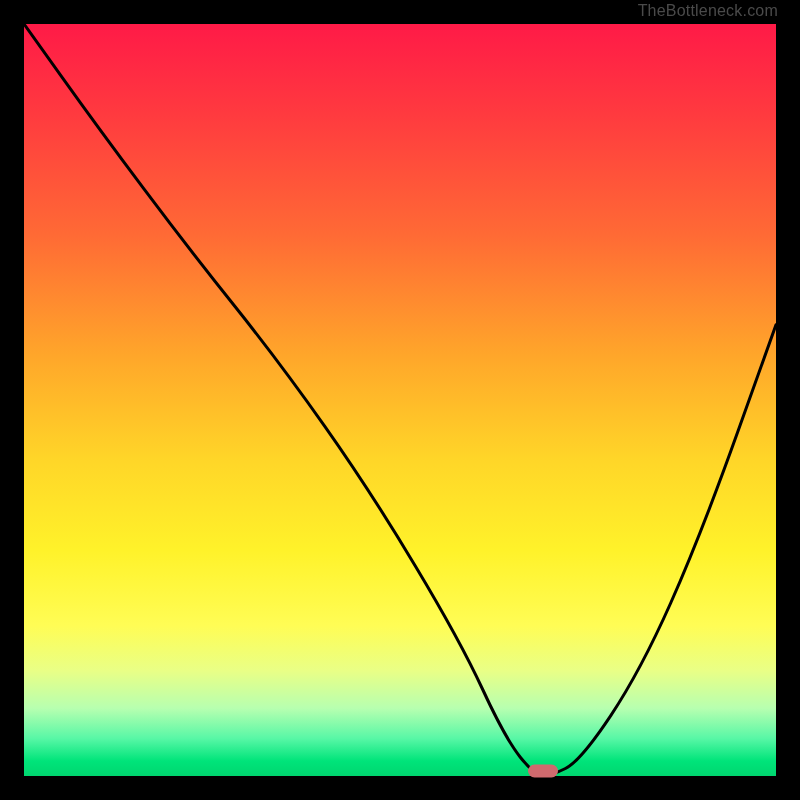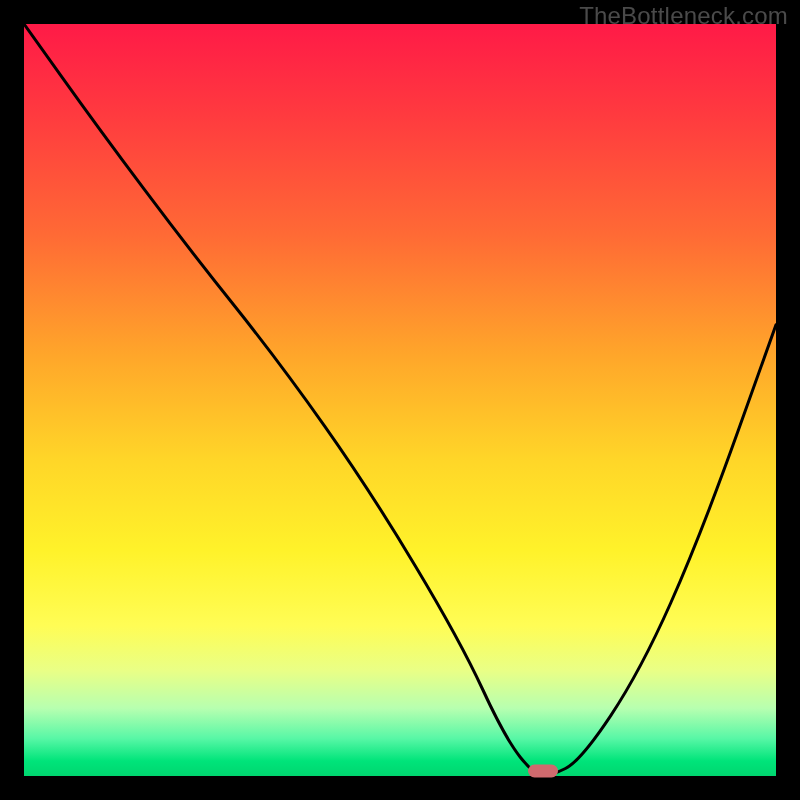--- a/index.html
+++ b/index.html
@@ -34,23 +34,23 @@
       #e9ff86 86%,
       #b7ffb0 91%,
       #58f7a6 95%,
       #00e47a 98%,
       #00d66f 100%
     );
   }
   .watermark {
     position: absolute;
     top: 2px;
-    right: 12px;
+    right: 22px;
     color: #4a4a4a;
-    font-size: 24px;
+    font-size: 16px;
     font-weight: 500;
     letter-spacing: 0.2px;
     user-select: none;
   }
   svg.curve {
     position: absolute;
     left: 0;
     top: 0;
     width: 752px;
     height: 752px;

